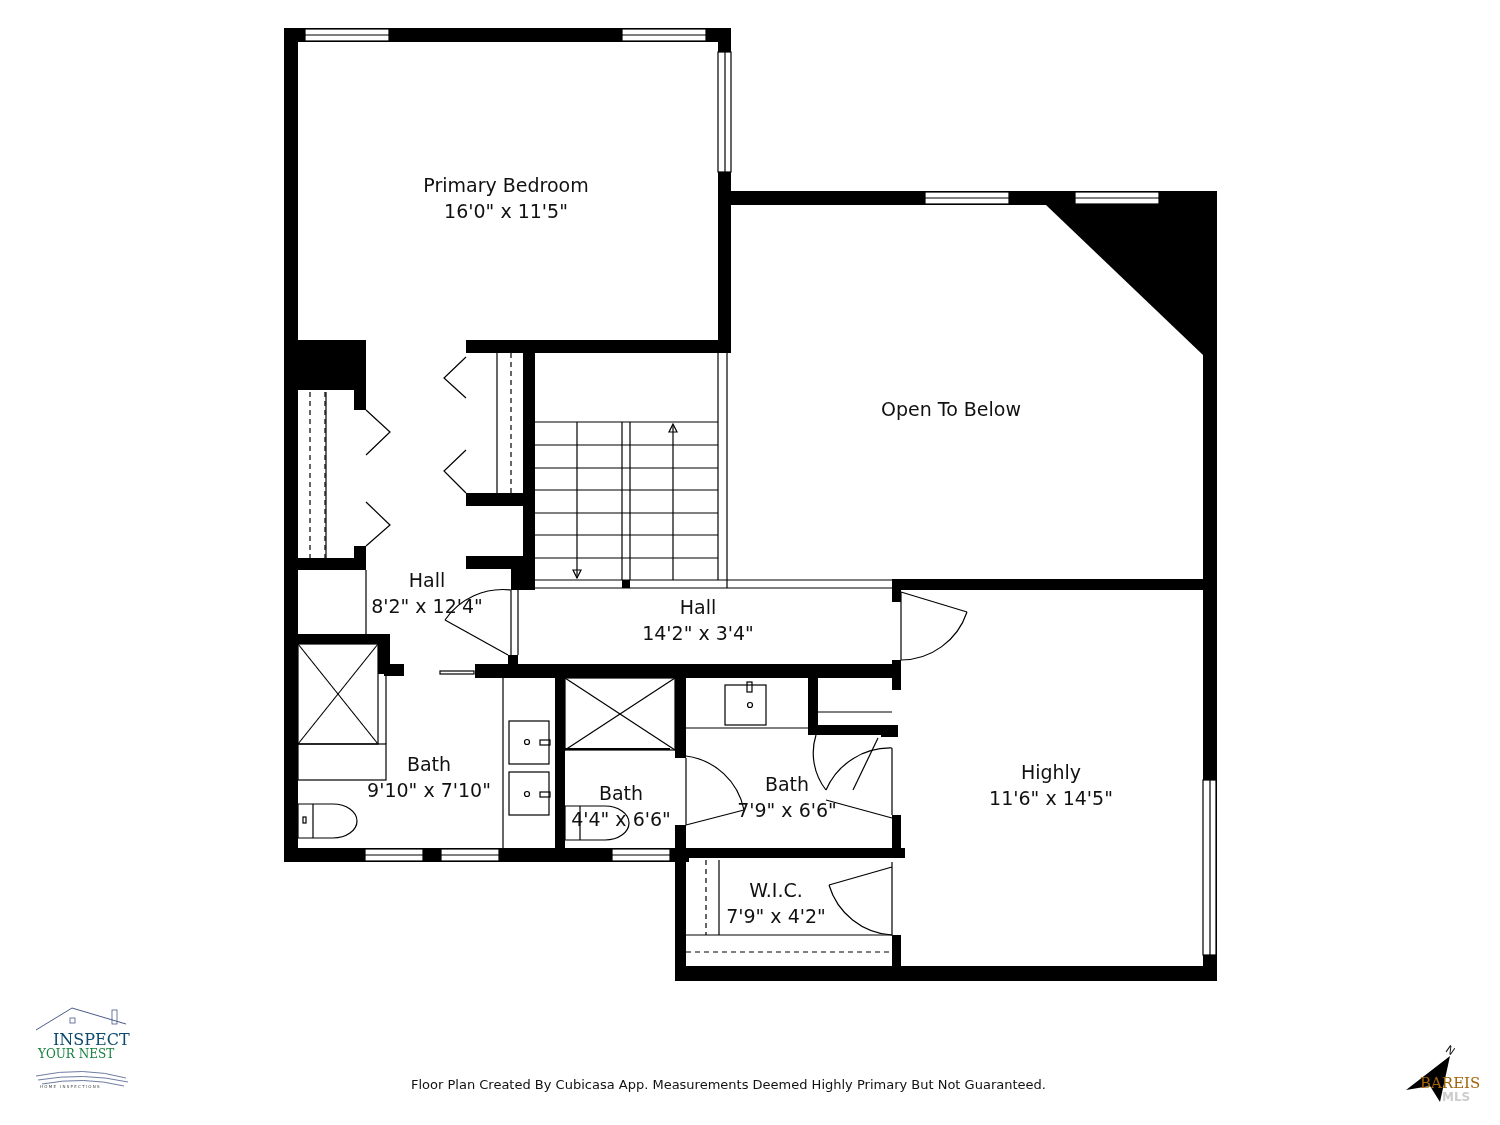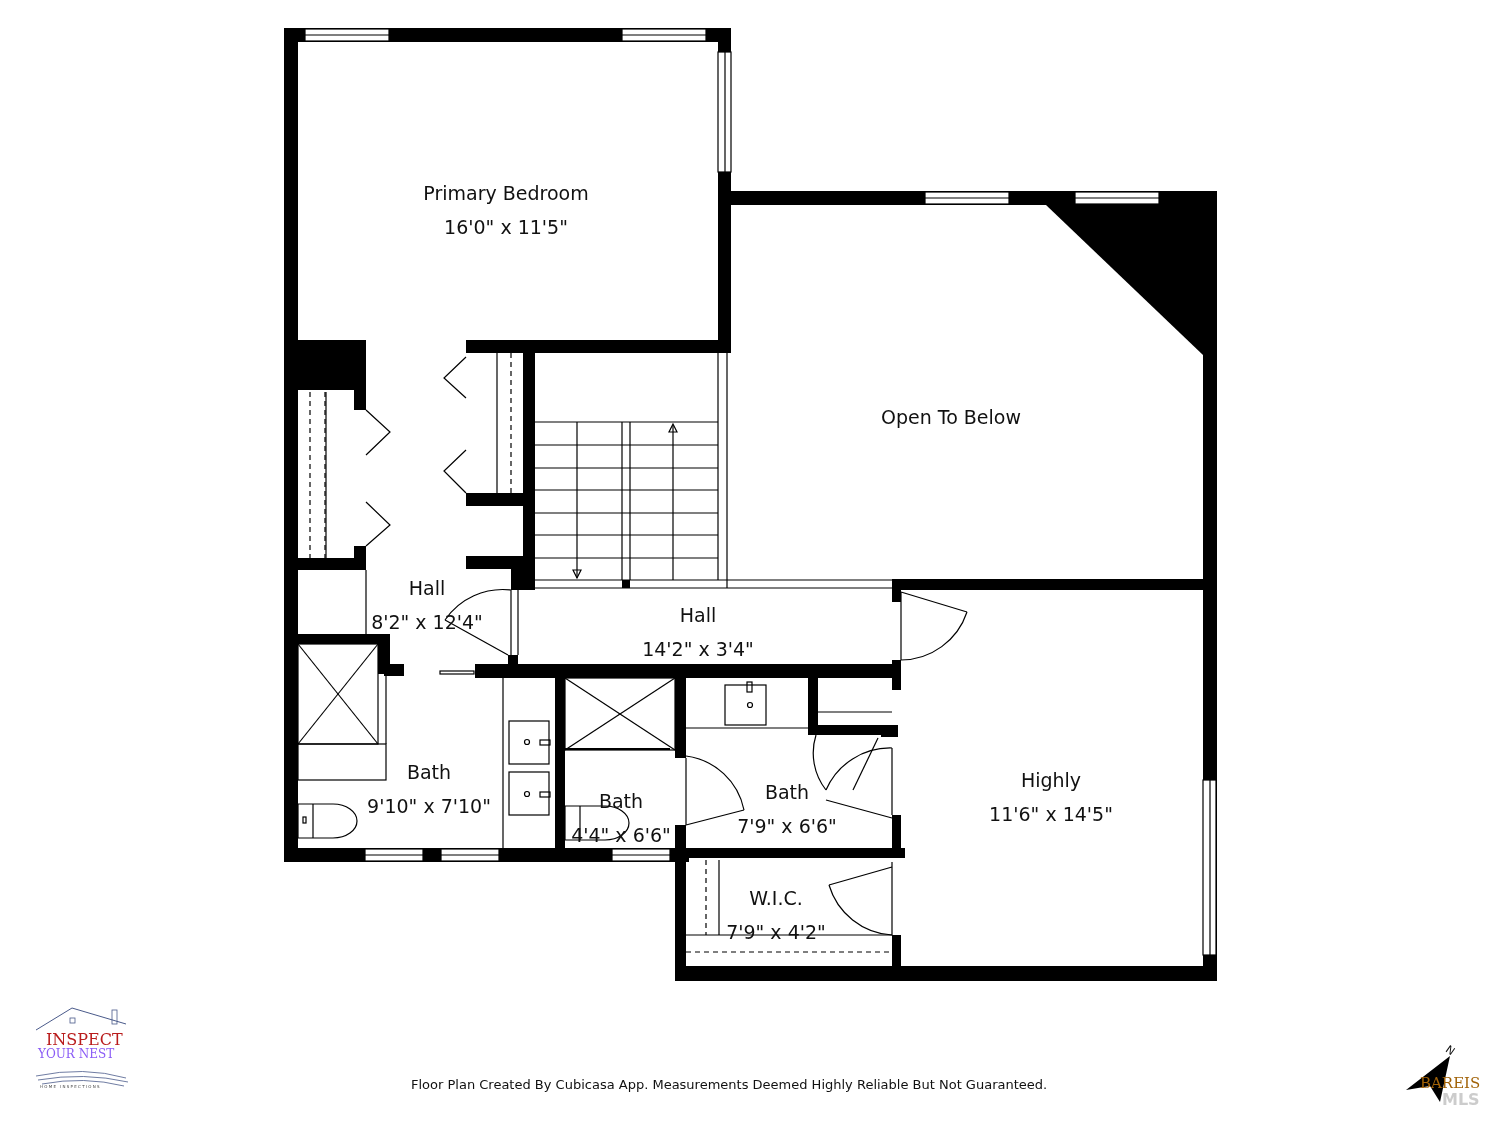--- a/index.html
+++ b/index.html
@@ -1,27 +1,27 @@
 <!DOCTYPE html>
 <html><head>
 <meta charset="utf-8">
 <style>
   html, body { margin:0; padding:0; background:#ffffff; }
   body { width:1500px; height:1125px; position:relative; overflow:hidden; font-family:"DejaVu Sans", sans-serif; }
   svg.plan { position:absolute; left:0; top:0; }
   .lbl { position:absolute; text-align:center; color:#111; font-size:19px; line-height:26px; white-space:nowrap; transform:translateX(-50%); }
-  .lbl span { display:block;margin-top:8px; }
+  .lbl span { display:block; }
   .footer { position:absolute; left:411px; top:1077px; font-size:13px; color:#111; white-space:nowrap; font-family:"DejaVu Sans", sans-serif; }
   .logo { position:absolute; left:34px; top:1004px; width:100px; height:90px; }
-  .logo .t1 { position:absolute; left:12px; top:26px; font-family:"DejaVu Serif", serif; font-size:16px; color:#b91c1c; letter-spacing:0px; }
-  .logo .t2 { position:absolute; left:4px; top:43px; font-family:"DejaVu Serif", serif; font-size:12px; color:#8b5cf6; }
+  .logo .t1 { position:absolute; left:19px; top:26px; font-family:"DejaVu Serif", serif; font-size:16px; color:#0c4a6e; letter-spacing:0px; }
+  .logo .t2 { position:absolute; left:4px; top:43px; font-family:"DejaVu Serif", serif; font-size:12px; color:#15803d; }
   .logo .t3 { position:absolute; left:6px; top:80px; font-family:"DejaVu Sans", sans-serif; font-size:4px; color:#444; letter-spacing:1.3px; }
   .mls { position:absolute; left:1402px; top:1044px; width:95px; height:70px; }
   .mls .bt { position:absolute; left:18px; top:30px; font-family:"DejaVu Serif", serif; font-size:15px; color:#a16207; }
-  .mls .mt { position:absolute; left:40px; top:46px; font-family:"DejaVu Sans", sans-serif; font-size:16px; font-weight:bold; color:#ccc; }
+  .mls .mt { position:absolute; left:40px; top:46px; font-family:"DejaVu Sans", sans-serif; font-size:12px; font-weight:bold; color:#ccc; }
   .mls .n { position:absolute; left:44px; top:0px; font-size:11px; color:#111; transform:rotate(35deg); }
 </style>
 </head>
 <body>
 
 <svg class="plan" width="1500" height="1125" viewBox="0 0 1500 1125" xmlns="http://www.w3.org/2000/svg">
   <g fill="#000" stroke="none">
 
     <rect x="284" y="28" width="447" height="14"></rect>
     <rect x="284" y="28" width="14" height="834"></rect>
@@ -230,21 +230,21 @@
     <rect x="78" y="6" width="5" height="14" fill="none" stroke="#4a5a8a" stroke-width="0.8"></rect>
     <path d="M 2 72 Q 50 62 92 74" fill="none" stroke="#4a5a8a" stroke-width="0.8"></path>
     <path d="M 4 76 Q 50 68 94 78" fill="none" stroke="#4a5a8a" stroke-width="0.8"></path>
     <path d="M 8 80 Q 50 72 90 82" fill="none" stroke="#4a5a8a" stroke-width="0.8"></path>
   </svg>
   <div class="t1">INSPECT</div>
   <div class="t2">YOUR NEST</div>
   <div class="t3">HOME INSPECTIONS</div>
 </div>
 
-<div class="footer">Floor Plan Created By Cubicasa App. Measurements Deemed Highly Reliable But Not Guaranteed.</div>
+<div class="footer">Floor Plan Created By Cubicasa App. Measurements Deemed Highly Primary But Not Guaranteed.</div>
 
 <div class="mls">
   <svg width="60" height="60" style="position:absolute;left:0;top:4px;">
     <polygon points="4,42 48,8 38,54 28,38" fill="#000"></polygon>
   </svg>
   <div class="n">N</div>
   <div class="bt">BAREIS</div>
   <div class="mt">MLS</div>
 </div>
 

